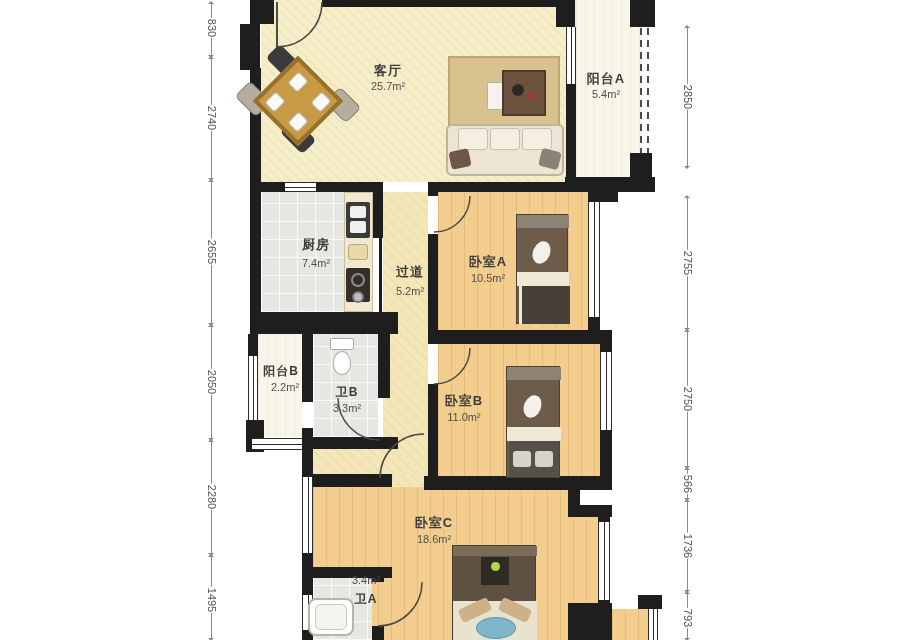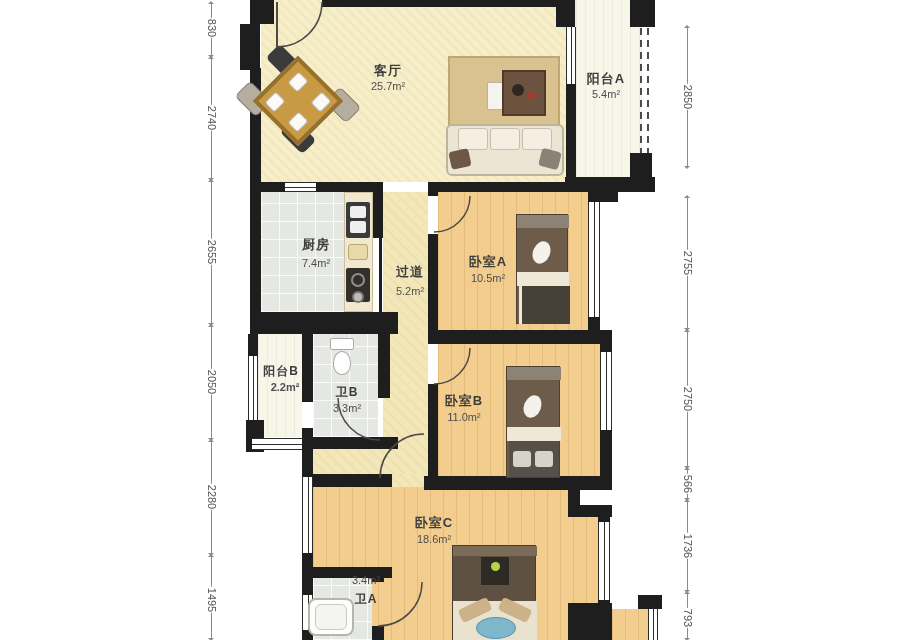--- a/index.html
+++ b/index.html
@@ -219,21 +219,21 @@
   <div class="room-name" style="left:286px;top:236px;width:60px;">厨房</div>
   <div class="room-area" style="left:286px;top:257px;width:60px;">7.4m²</div>
 
   <div class="room-name" style="left:384px;top:263px;width:52px;">过道</div>
   <div class="room-area" style="left:384px;top:285px;width:52px;">5.2m²</div>
 
   <div class="room-name" style="left:448px;top:253px;width:80px;">卧室A</div>
   <div class="room-area" style="left:448px;top:272px;width:80px;">10.5m²</div>
 
   <div class="room-name" style="left:250px;top:363px;width:62px;font-size:12px;">阳台B</div>
-  <div class="room-area" style="left:250px;top:381px;width:70px;font-weight:bold;">2.2m²</div>
+  <div class="room-area" style="left:250px;top:381px;width:70px;">2.2m²</div>
 
   <div class="room-name" style="left:317px;top:384px;width:60px;font-size:12px;">卫B</div>
   <div class="room-area" style="left:317px;top:402px;width:60px;">3.3m²</div>
 
   <div class="room-name" style="left:424px;top:392px;width:80px;">卧室B</div>
   <div class="room-area" style="left:424px;top:411px;width:80px;">11.0m²</div>
 
   <div class="room-name" style="left:394px;top:514px;width:80px;">卧室C</div>
   <div class="room-area" style="left:394px;top:533px;width:80px;">18.6m²</div>
 

